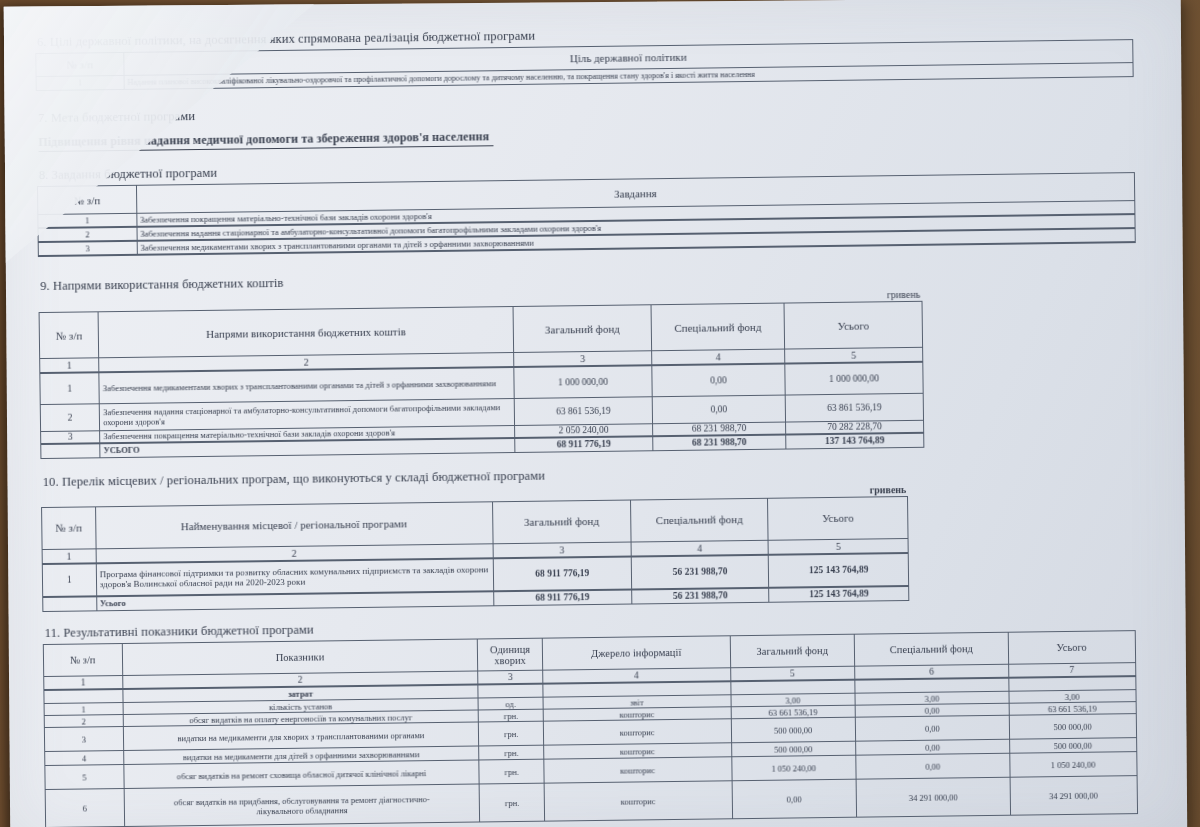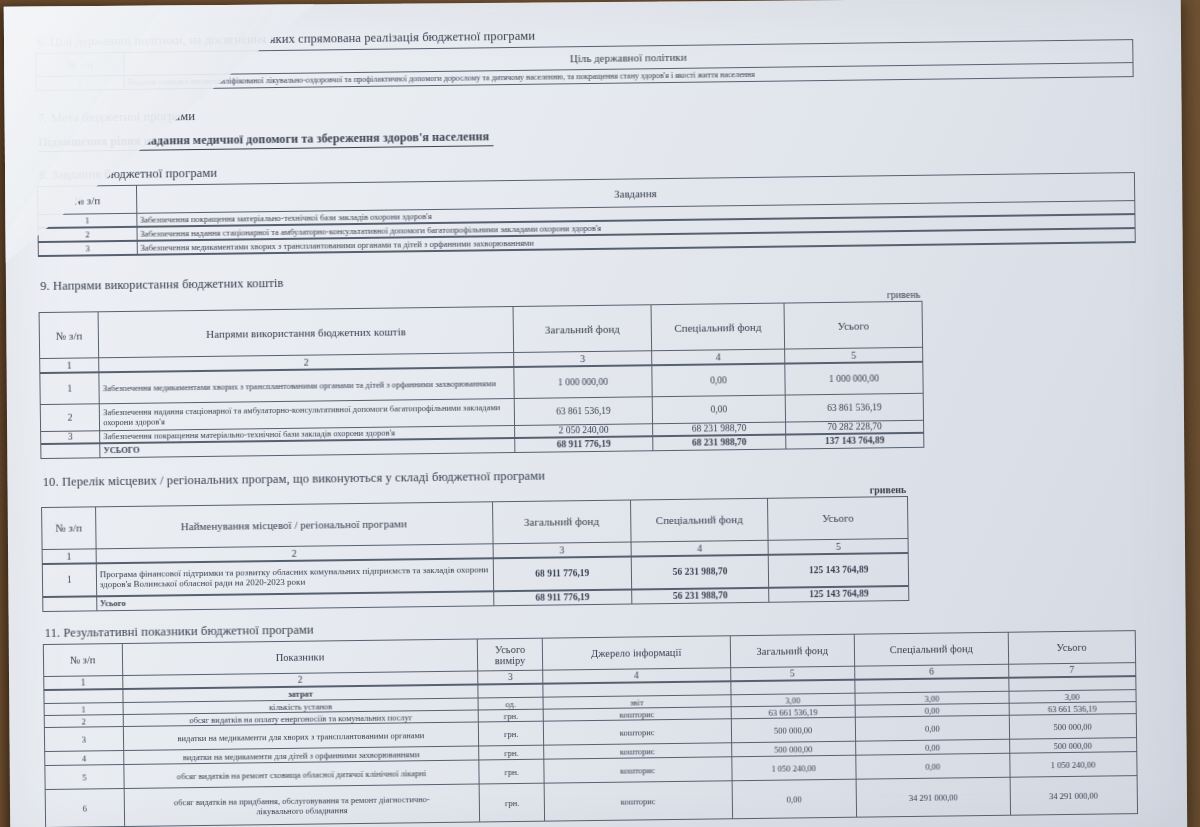--- a/index.html
+++ b/index.html
@@ -239,21 +239,21 @@
             <col style="width:5.9%">
             <col style="width:17.2%">
           <col style="width:11.4%">
             <col style="width:14.1%">
             <col style="width:11.6%">
         </colgroup>
         <tbody>
             <tr class="hdr c">
           <td>№ з/п</td>
           <td>Показники</td>
-          <td>Усього виміру</td>
+          <td>Одиниця хворих</td>
           <td>Джерело інформації</td>
           <td>Загальний фонд</td>
           <td>Спеціальний фонд</td>
           <td>Усього</td>
         </tr>
         <tr class="numrow c">
           <td>1</td>
           <td>2</td>
           <td>3</td>
           <td>4</td>

